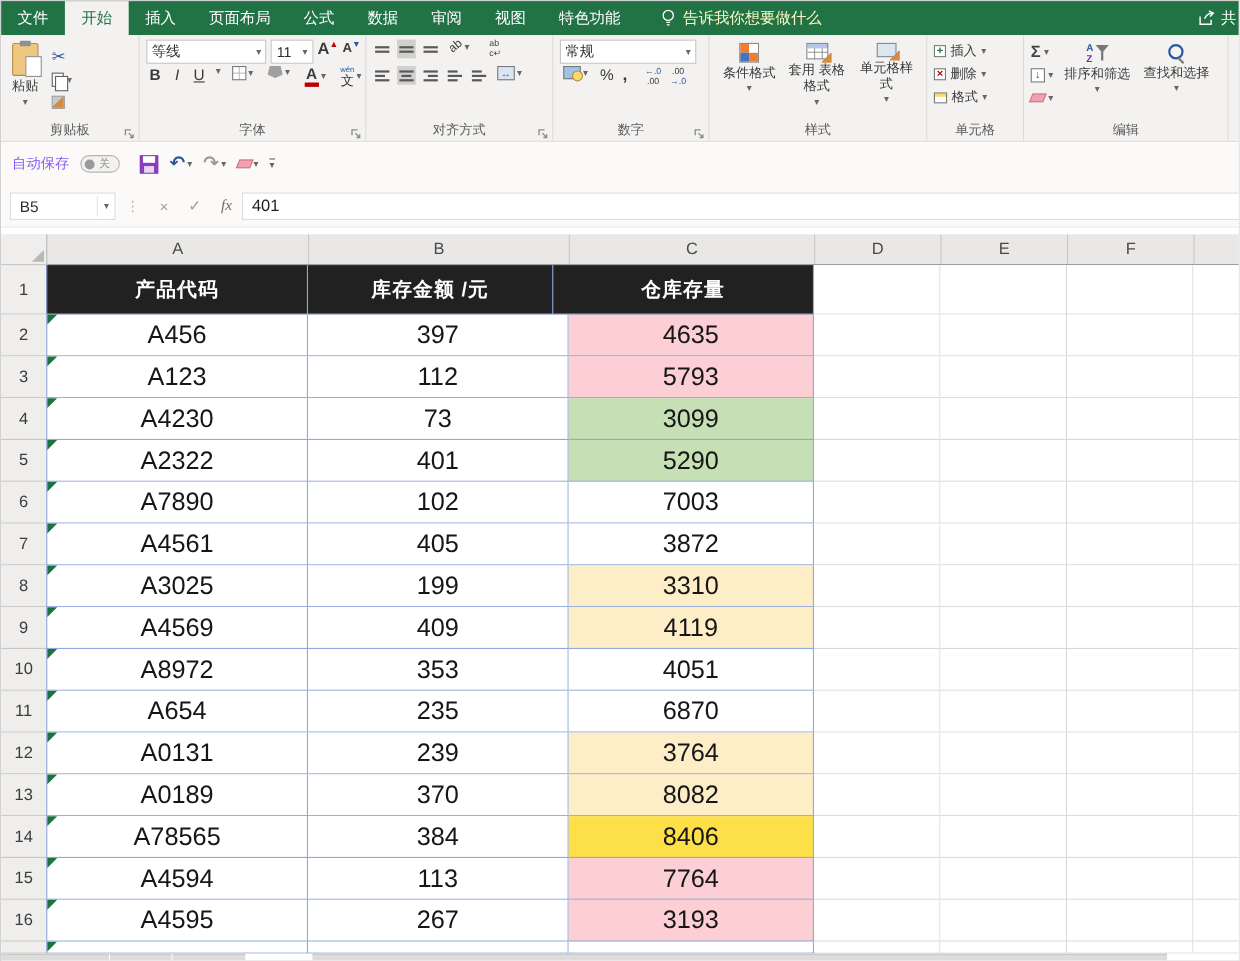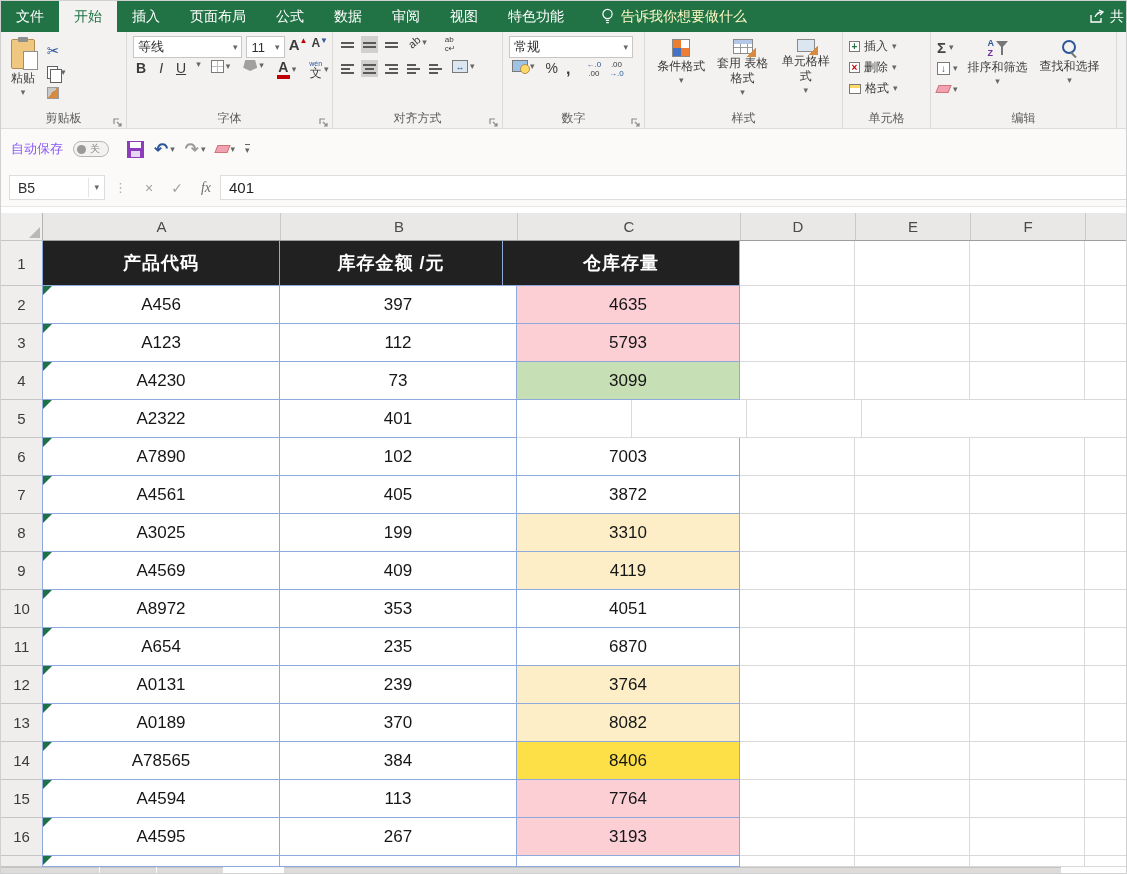--- a/index.html
+++ b/index.html
@@ -133,21 +133,21 @@
   
   #sheet { position:absolute; top:206px; left:0; width:1127px; height:668px; background:#fff; padding-top:6px; }
   .grow { display:flex; }
   .ch { height:28px; background:#e9e8e7; border-bottom:1px solid #9e9e9e; }
   .ch .cell { display:flex; align-items:center; justify-content:center; font-size:15px; color:#4a4a4a; border-right:1px solid #c9c9c9; }
   #corner { position:relative; border-right:1px solid #b5b5b5; }
   #corner::after { content:""; position:absolute; right:2px; bottom:2px; border-left:11px solid transparent; border-bottom:11px solid #b8b8b8; }
   .rh { width:42px; background:#efeeed; border-right:1px solid #9e9e9e; border-bottom:1px solid #c6c6c6; display:flex; align-items:center; justify-content:center; font-size:15px; color:#3c3c3c; }
   .cell { flex:0 0 auto; }
   .w1{width:238px;} .w2{width:237px;} .w3{width:223px;} .w4{width:115px;} .w5{width:115px;} .w6{width:115px;} .wstub{flex:1 1 auto;}
-  .tc { display:flex; align-items:center; justify-content:center; font-size:17px; color:#161616; border-right:1px solid #8ea9db; border-bottom:1px solid #8ea9db; position:relative; background:#fff; }
+  .tc { display:flex; align-items:center; justify-content:center; font-size:23px; color:#161616; border-right:1px solid #8ea9db; border-bottom:1px solid #8ea9db; position:relative; background:#fff; }
   .tc.first { border-left:1px solid #8ea9db; margin-left:-1px; }
   .hdrc { background:#212121; color:#fff; font-weight:bold; font-size:18px; letter-spacing:1px; border-right:1px solid #8ea9db; }
   .ec { border-right:1px solid #d9d9d9; border-bottom:1px solid #d9d9d9; background:#fff; }
   .tri { position:absolute; left:0; top:0; width:0; height:0; border-top:9px solid #1e7145; border-right:9px solid transparent; }
   #bottomstrip { position:absolute; left:0; bottom:0; width:1127px; height:8px; background:#fff; }
   .bseg { position:absolute; top:0; height:8px; background:#dddcdb; border-top:1px solid #c4c4c4; }
   .bdiv { position:absolute; top:0; width:1px; height:8px; background:#fafafa; }
 </style>
 </head>
 <body>
@@ -526,20 +526,21 @@
           <div class="cell tc w3" style="background: rgb(198, 223, 180);">3099</div>
           <div class="cell ec w4"></div>
           <div class="cell ec w5"></div>
           <div class="cell ec w6"></div>
           <div class="cell wstub ec"></div>
         </div>
         <div class="grow" style="height: 38px;">
           <div class="rh">5</div>
           <div class="cell tc first w1">A2322<div class="tri"></div></div>
           <div class="cell tc w2">401</div>
+          <div class="cell tc w3" style="background: rgb(198, 223, 180);">5290</div>
           <div class="cell ec w4"></div>
           <div class="cell ec w5"></div>
           <div class="cell ec w6"></div>
           <div class="cell wstub ec"></div>
         </div>
         <div class="grow" style="height: 38px;">
           <div class="rh">6</div>
           <div class="cell tc first w1">A7890<div class="tri"></div></div>
           <div class="cell tc w2">102</div>
           <div class="cell tc w3" style="background: rgb(255, 255, 255);">7003</div>

